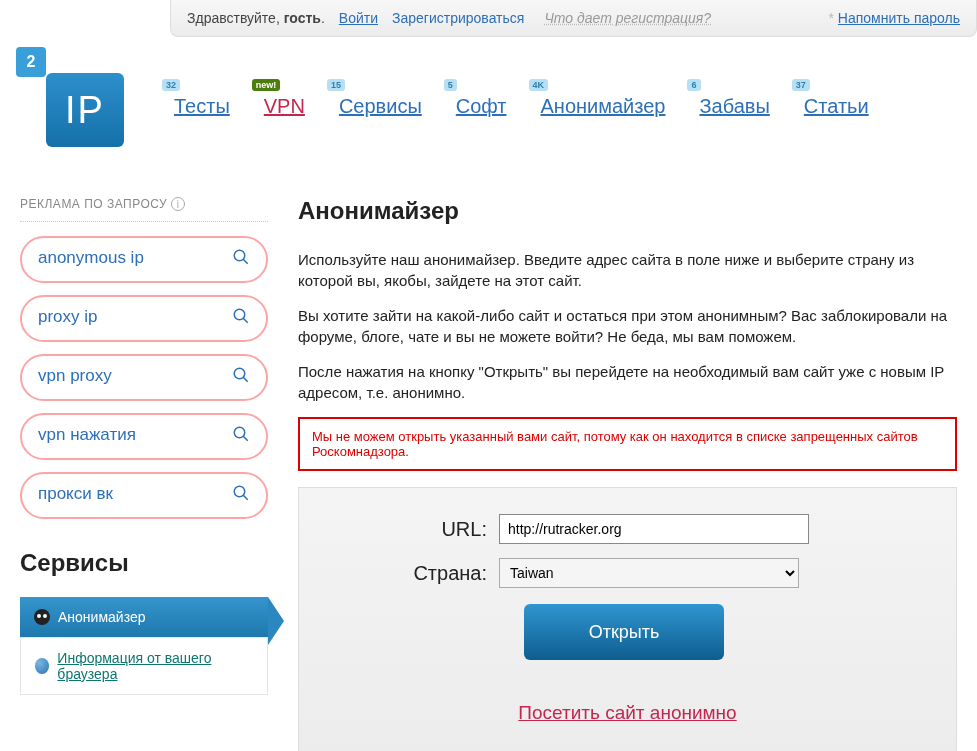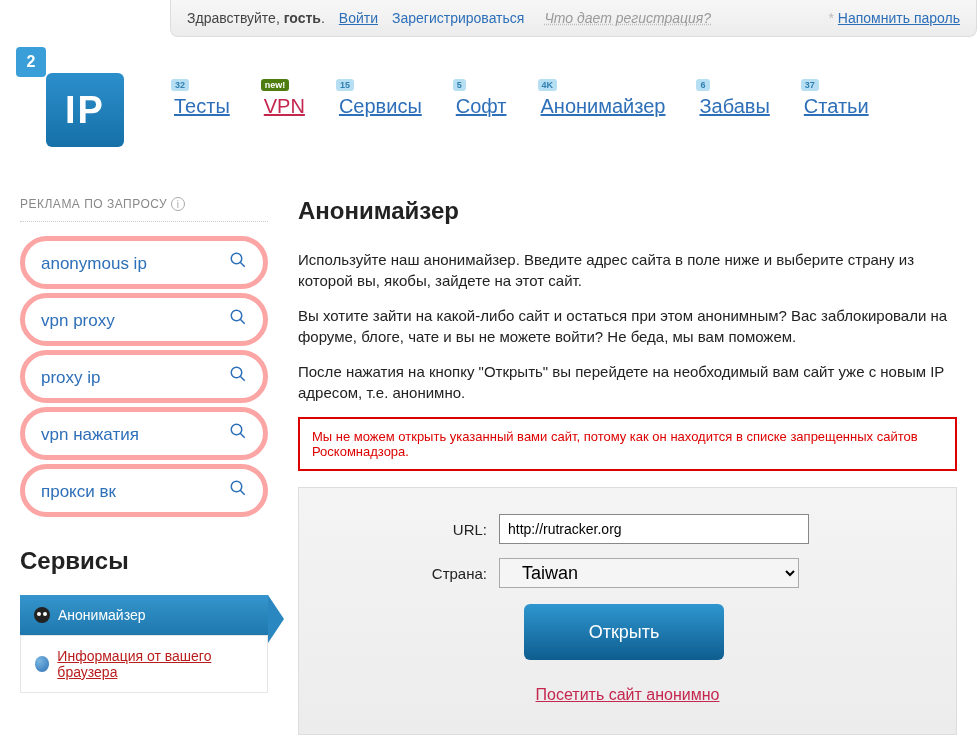--- a/index.html
+++ b/index.html
@@ -15,64 +15,64 @@
 .topbar .whatreg { color: #999; font-style: italic; text-decoration: underline dotted #bbb; }
 .topbar .spacer { flex: 1; }
 .topbar .star { color: #bbb; margin-right: 4px; }
 .topbar .remember { color: #2d6fb8; }
 
 
 .header { display: flex; align-items: flex-start; }
 .logo { width: 150px; padding: 10px 0 0 16px; }
 .logo-box { position: relative; width: 108px; height: 100px; }
 .logo-small { position: absolute; top: 0; left: 0; width: 30px; height: 30px; background: #3a9fd8; border-radius: 4px; color: #fff; display: flex; align-items: center; justify-content: center; font-weight: bold; font-size: 16px; }
-.logo-big { position: absolute; top: 26px; left: 30px; width: 78px; height: 74px; background: linear-gradient(#2c8fcb, #1670a8); border-radius: 6px; color: #fff; display: flex; align-items: center; justify-content: center; font-weight: bold; font-size: 38px; letter-spacing: 2px; }
+.logo-big { position: absolute; top: 26px; left: 30px; width: 78px; height: 74px; background: linear-gradient(#2c8fcb, #1670a8); border-radius: 6px; color: #fff; display: flex; align-items: center; justify-content: center; font-weight: normal; font-size: 38px; letter-spacing: 2px; }
 
 .nav { flex: 1; display: flex; gap: 34px; padding: 58px 0 0 24px; align-items: flex-end; }
 .nav-item { position: relative; font-size: 20px; }
-.nav-item .badge { position: absolute; top: -16px; left: -12px; background: #b6dff4; color: #3080b0; font-size: 9px; padding: 1px 4px; border-radius: 3px; font-weight: bold; margin-left: 9px; }
+.nav-item .badge { position: absolute; top: -16px; left: -12px; background: #b6dff4; color: #3080b0; font-size: 9px; padding: 1px 4px; border-radius: 3px; font-weight: bold; }
 .nav-item .badge.new { background: #4d7c0f; color: #fff; }
 .nav-item a { color: #2d6fb8; }
 .nav-item.vpn a { color: #c4264e; }
 
 
 .wrap { display: flex; padding-top: 50px; }
 .sidebar { width: 280px; padding: 0 12px 0 20px; }
 .main { flex: 1; padding: 0 20px 0 18px; }
 
 
 .ad-head { color: #888; font-size: 12px; letter-spacing: 0.5px; margin-bottom: 10px; display: flex; align-items: center; gap: 4px; }
 .ad-head .info-icon { width: 14px; height: 14px; border: 1px solid #aaa; border-radius: 50%; display: inline-flex; align-items: center; justify-content: center; font-size: 10px; color: #aaa; }
-.ad-pill { border: 5px solid #fca5a5; border-radius: 28px; padding: 10px 16px; margin-bottom: 4px; display: flex; align-items: flex-end; justify-content: space-between; cursor: pointer; }
+.ad-pill { border: 2px solid #fca5a5; border-radius: 28px; padding: 10px 16px; margin-bottom: 12px; display: flex; align-items: flex-start; justify-content: space-between; cursor: pointer; }
 .ad-pill span { color: #2d6fb8; font-size: 17px; }
 .ad-pill .search-icon { color: #2d6fb8; }
 .search-icon svg { width: 18px; height: 18px; }
 
 
 .side-title { font-size: 24px; font-weight: bold; color: #222; margin: 30px 0 20px 0; }
 .side-item { padding: 12px 14px; border: 1px solid #e5e5e5; display: flex; align-items: center; gap: 8px; cursor: pointer; }
 .side-item.active { background: linear-gradient(#3595cc, #1e78ae); color: #fff; border: none; position: relative; }
 .side-item.active::after { content: ''; position: absolute; right: -16px; top: 0; width: 0; height: 0; border-top: 24px solid transparent; border-bottom: 24px solid transparent; border-left: 16px solid #2a87bf; }
 .side-item.active a, .side-item.active span { color: #fff; text-decoration: none; }
-.side-item a { text-decoration: underline; color: #b91c1c; }
+.side-item a { text-decoration: underline; color: #0f766e; }
 
 
 h1 { font-size: 24px; font-weight: bold; color: #222; margin-bottom: 24px; }
 .main p { font-size: 15px; line-height: 1.4; margin-bottom: 14px; color: #222; }
 .error-box { border: 2px solid #d00; background: #fff; color: #d00; font-size: 13px; padding: 10px 12px; margin-bottom: 16px; }
 
 .form-area { background: linear-gradient(#f4f4f4, #ececec); border: 1px solid #ddd; padding: 26px 20px 30px 20px; }
 .form-row { display: flex; align-items: center; margin-bottom: 14px; }
-.form-row label { width: 180px; text-align: right; padding-right: 12px; font-size: 15px; color: #222; }
+.form-row label { width: 180px; text-align: right; padding-right: 12px; font-size: 20px; color: #222; }
 .form-row input[type=text] { width: 310px; height: 30px; border: 1px solid #888; padding: 4px 8px; font-size: 14px; }
-.form-row select { width: 300px; height: 30px; border: 1px solid #aaa; background: #f5f5f5; padding: 2px 18px; font-size: 18px; }
+.form-row select { width: 300px; height: 30px; border: 1px solid #aaa; background: #f5f5f5; padding: 2px 6px; font-size: 14px; }
 .submit-row { padding-left: 205px; margin-top: 16px; }
 .submit-btn { background: linear-gradient(#2f96d0, #0e5d8f); color: #fff; border: none; border-radius: 6px; width: 200px; height: 56px; font-size: 18px; cursor: pointer; }
 
-.visit-link { display: block; text-align: center; margin-top: 26px; font-size: 16px; color: #c4264e; text-decoration: underline; }
+.visit-link { display: block; text-align: center; margin-top: 42px; font-size: 19px; color: #c4264e; text-decoration: underline; }
 
 .dotted { border-bottom: 1px dotted #ccc; margin: 6px 0 14px 0; }
 
 
 .mask-icon { width:16px; height:16px; background:#222; border-radius:50%; display:inline-block; position:relative;}
 .mask-icon::before, .mask-icon::after { content:''; position:absolute; width:4px; height:4px; background:#fff; border-radius:50%; top:5px;}
 .mask-icon::before{left:3px;} .mask-icon::after{right:3px;}
 .globe-icon { width:16px; height:16px; background:radial-gradient(circle at 30% 30%, #7ab8e0, #2d6fb8); border-radius:50%; display:inline-block;}
 </style>
 </head>
@@ -116,28 +116,28 @@
     </div>
     <div class="dotted"></div>
     <div class="ad-pill">
         <span>anonymous ip</span>
         <span class="search-icon"><svg viewBox="0 0 24 24" fill="none" stroke="currentColor" stroke-width="2">
             <circle cx="10" cy="10" r="7"></circle>
             <line x1="21" y1="21" x2="15" y2="15"></line>
           </svg></span>
       </div>
     <div class="ad-pill">
-        <span>vpn proxy</span>
+        <span>proxy ip</span>
         <span class="search-icon"><svg viewBox="0 0 24 24" fill="none" stroke="currentColor" stroke-width="2">
             <circle cx="10" cy="10" r="7"></circle>
             <line x1="21" y1="21" x2="15" y2="15"></line>
           </svg></span>
       </div>
     <div class="ad-pill">
-        <span>proxy ip</span>
+        <span>vpn proxy</span>
         <span class="search-icon"><svg viewBox="0 0 24 24" fill="none" stroke="currentColor" stroke-width="2">
             <circle cx="10" cy="10" r="7"></circle>
             <line x1="21" y1="21" x2="15" y2="15"></line>
           </svg></span>
       </div>
     <div class="ad-pill">
         <span>vpn нажатия</span>
         <span class="search-icon"><svg viewBox="0 0 24 24" fill="none" stroke="currentColor" stroke-width="2">
             <circle cx="10" cy="10" r="7"></circle>
             <line x1="21" y1="21" x2="15" y2="15"></line>

